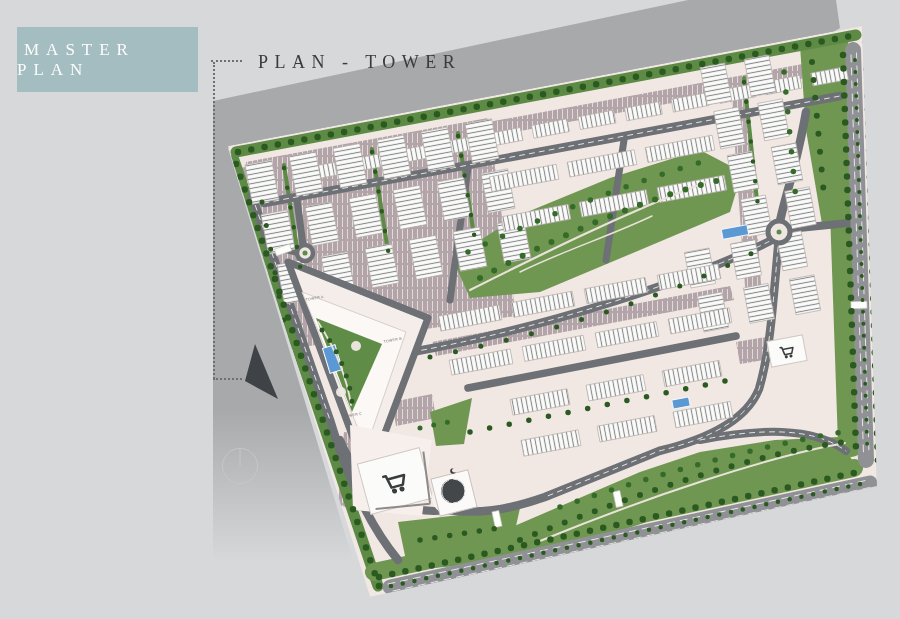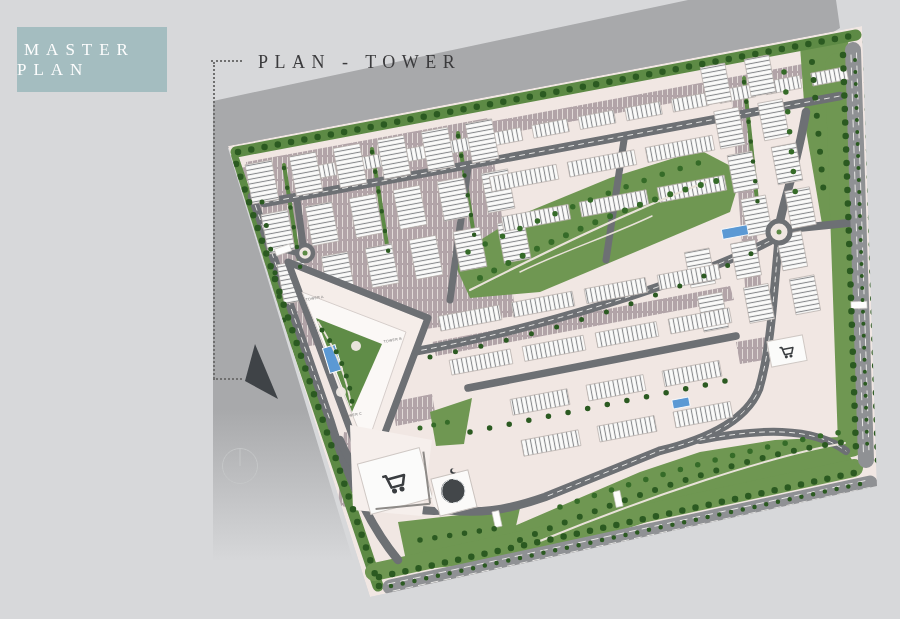--- a/index.html
+++ b/index.html
@@ -4,21 +4,21 @@
 <style>
   html,body{margin:0;padding:0;}
   body{
     width:900px;height:619px;overflow:hidden;position:relative;
     background:#d7d8da;
     font-family:"Liberation Serif", serif;
   }
   #stage{position:absolute;inset:0;}
   svg{position:absolute;left:0;top:0;}
   .titleBox{
-    position:absolute;left:17px;top:27px;width:150px;height:65px;
+    position:absolute;left:17px;top:27px;width:181px;height:65px;
     display:flex;align-items:center;justify-content:center;
     font-size:17px;letter-spacing:7px;text-indent:7px;
     color:#fdfdfd;
   }
   .projectLabel{
     position:absolute;left:258px;top:52px;
     font-size:18px;letter-spacing:6.5px;color:#3b3b3d;
     white-space:nowrap;
   }
   .dotV{position:absolute;left:213px;top:62px;height:317px;width:0;

